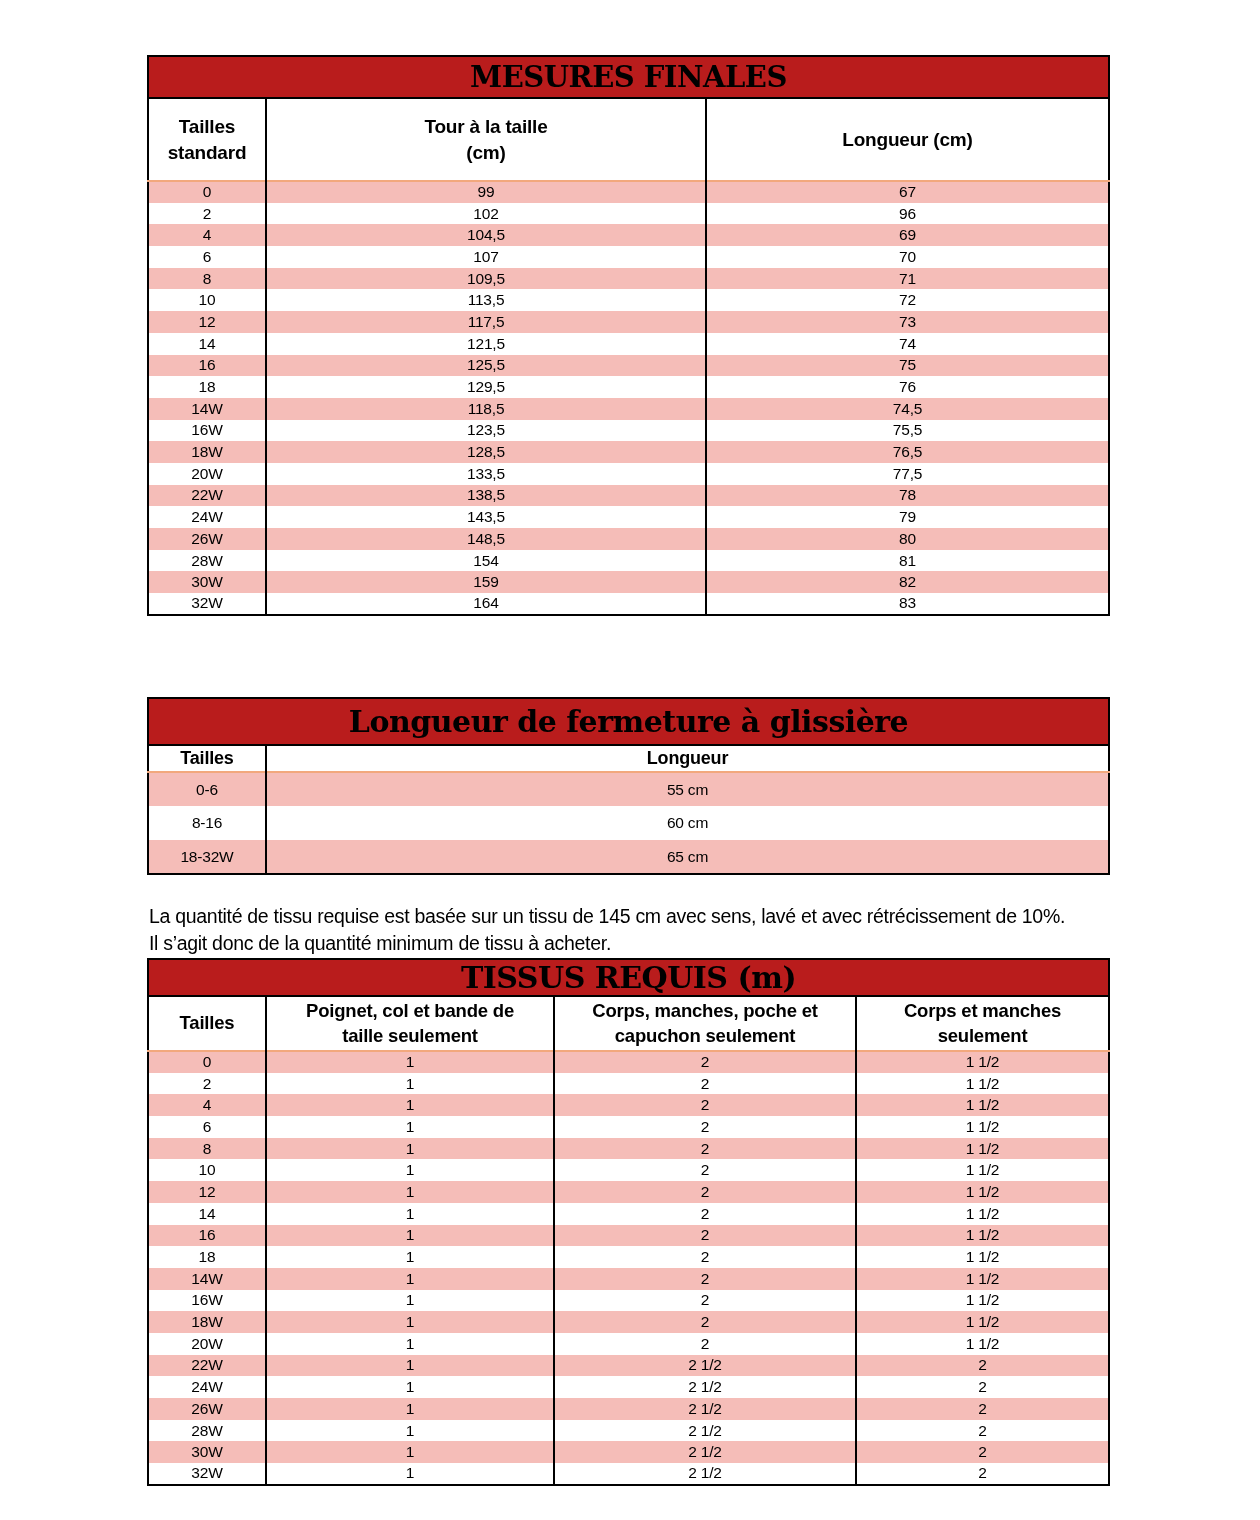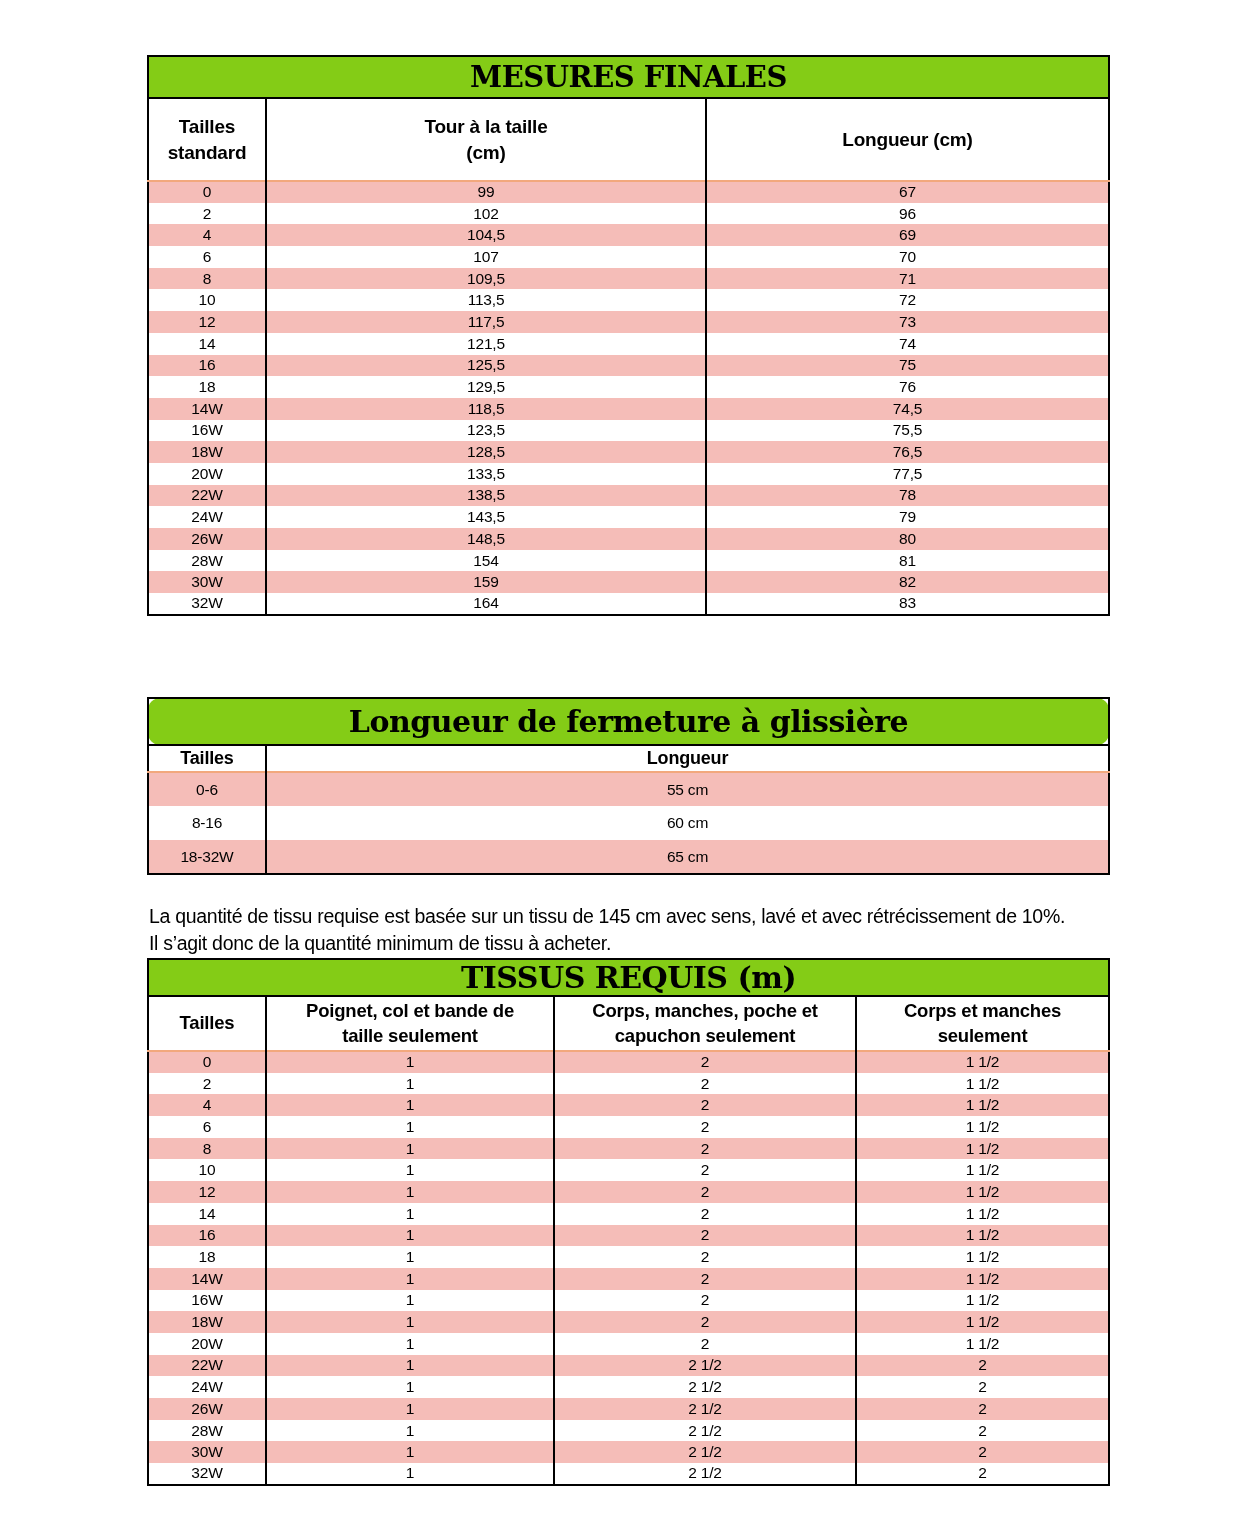--- a/index.html
+++ b/index.html
@@ -9,30 +9,30 @@
     font-family:"Liberation Sans", sans-serif; color:#000;
   }
   .tbl-wrap { position:absolute; left:147px; width:961px; }
   .t1 { top:55px; }
   .t2 { top:697px; }
   .t3 { top:958px; }
 
   table { width:100%; border-collapse:collapse; table-layout:fixed; border:2px solid #000; }
 
   .tbl-title {
-    background:#84cc16;
+    background:#b91c1c;
     font-family:"DejaVu Serif", serif;
     font-weight:bold;
     text-align:center;
     vertical-align:middle;
     border-bottom:2px solid #000;
     letter-spacing:-0.5px;
   }
   .t1 .tbl-title { font-size:29px; height:42px; }
-  .t2 .tbl-title { font-size:30px; height:47px;border-radius:12px; }
+  .t2 .tbl-title { font-size:30px; height:47px; }
   .t3 .tbl-title { font-size:30px; height:36px; }
 
   .head-row th {
     font-weight:bold; text-align:center; vertical-align:middle;
     white-space:pre-line; border-left:2px solid #000;
     font-size:19px; line-height:1.35; letter-spacing:-0.2px;
   }
   .head-row th:first-child { border-left:none; }
   .t1 .head-row th { height:83px; }
   .t2 .head-row th { height:27px; font-size:18px; }

